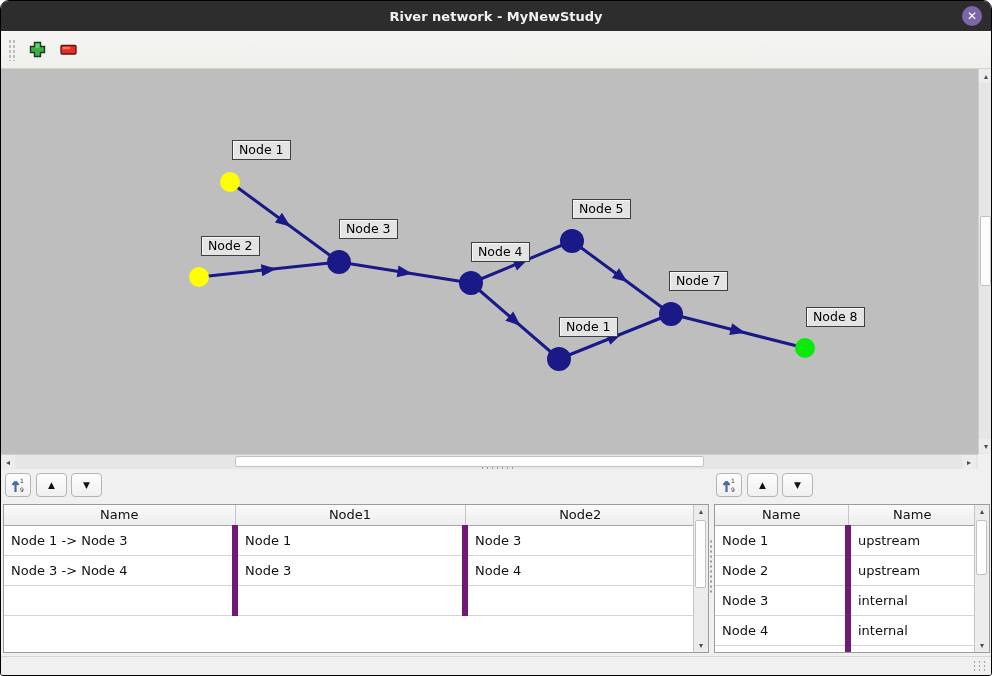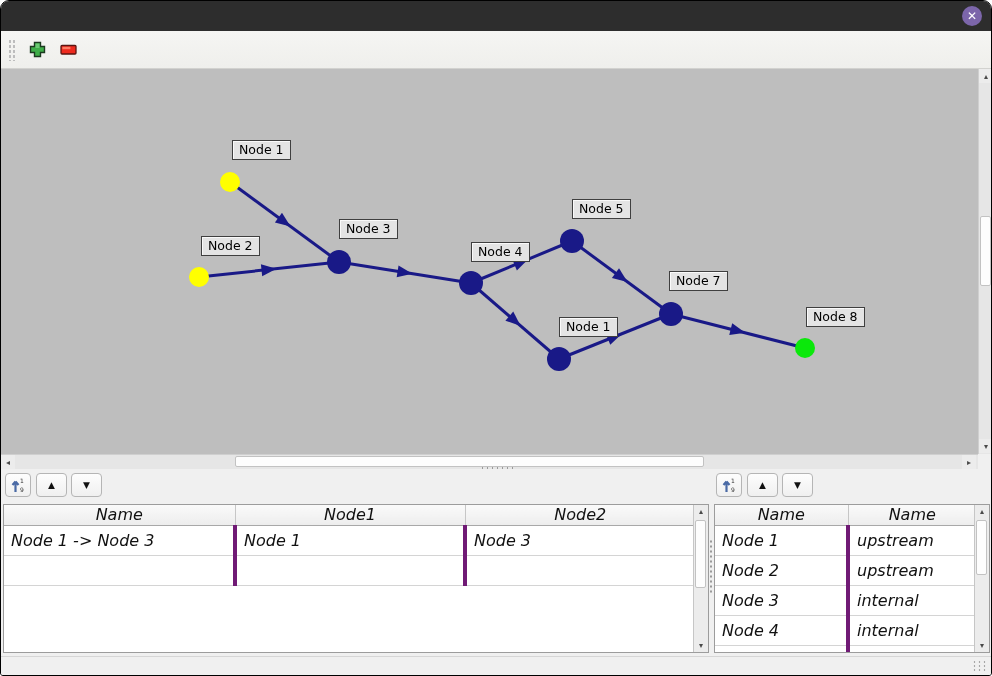--- a/index.html
+++ b/index.html
@@ -77,47 +77,48 @@
   .bottom { position:absolute; left:0; top:468px; width:100%; height:187px; background:#f0f0f0; }
   .mini-btn {
     position:absolute; top:4px; height:24px; background:linear-gradient(#fdfdfd,#f0f0f0);
     border:1px solid #b5b5b5; border-radius:4px; display:flex; align-items:center;
     justify-content:center; cursor:pointer; color:#111; font-size:9px;
   }
   .datatable {
     position:absolute; top:35px; height:149px; background:#fff;
     border:1px solid #9c9c9c; overflow:hidden;
   }
-  table { border-collapse:collapse; table-layout:fixed; width:100%; font-size:16px; color:#111;font-style:italic; }
+  table { border-collapse:collapse; table-layout:fixed; width:100%; font-size:13px; color:#111; }
   th {
     height:20px; font-weight:normal; text-align:center;
     background:linear-gradient(#fafafa,#ededed);
     border-bottom:1px solid #a8a8a8; border-right:1px solid #c6c6c6;
     overflow:hidden; white-space:nowrap;
   }
   td {
-    height:30px; padding-left:7px; border-bottom:1px solid #d4d4d4; border-right:4px solid #701a75;
+    height:30px; padding-left:7px; border-bottom:1px solid #d4d4d4; border-right:6px solid #701a75;
     overflow:hidden; white-space:nowrap; background:#fff;
   }
   tr > *:last-child { border-right:none; }
   .tbl-vscroll { position:absolute; top:0; right:0; width:15px; height:100%; background:#ececec; border-left:1px solid #c6c6c6; }
   
   .statusbar { position:absolute; left:0; top:655px; width:100%; height:19px; background:#f0f0f0; border-top:1px solid #d6d6d6; }
   .resize-grip {
     position:absolute; right:5px; bottom:3px; width:14px; height:12px;
     background-image:radial-gradient(#a8a8a8 0.9px, transparent 1.2px);
     background-size:5px 4px;
   }
 </style>
 </head>
 <body>
 
 <div class="window">
 
   <div class="titlebar">
+    <span class="title">River network - MyNewStudy</span>
     <span class="close-btn">✕</span>
   </div>
 
   <div class="toolbar">
     <span class="tb-grip"></span>
     <span class="tb-btn">
       <svg width="17" height="17" viewBox="0 0 17 17">
         <path d="M5.5 1.5 h6 v4 h4 v6 h-4 v4 h-6 v-4 h-4 v-6 h4 z" fill="#3fae49" stroke="#1c3a20" stroke-width="1.4"></path>
         <path d="M6.5 2.5 h4 v4.5 h-4 z" fill="#7fd487" opacity="0.7"></path>
       </svg>
@@ -225,20 +226,25 @@
             <th>Node2</th>
           </tr>
         </thead>
         <tbody id="left-tbody">
             <tr>
               <td>Node 1 -&gt; Node 3</td>
               <td>Node 1</td>
               <td>Node 3</td>
             </tr>
             <tr>
+              <td>Node 3 -&gt; Node 4</td>
+              <td>Node 3</td>
+              <td>Node 4</td>
+            </tr>
+            <tr>
               <td></td>
               <td></td>
               <td></td>
             </tr>
           </tbody>
       </table>
       <div class="tbl-vscroll">
         <span class="sb-btn" style="left:0; top:0; width:14px; height:13px;">▴</span>
         <span class="sb-thumb" style="left:1px; top:15px; width:11px; height:68px;"></span>
         <span class="sb-btn" style="left:0; top:133px; width:14px; height:14px;">▾</span>

